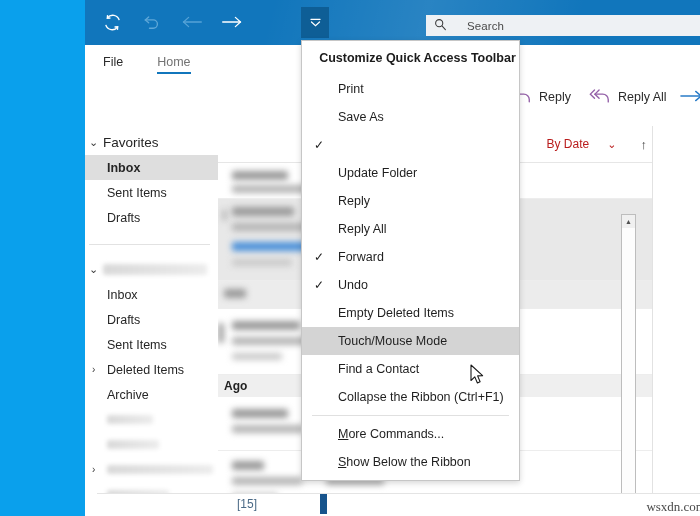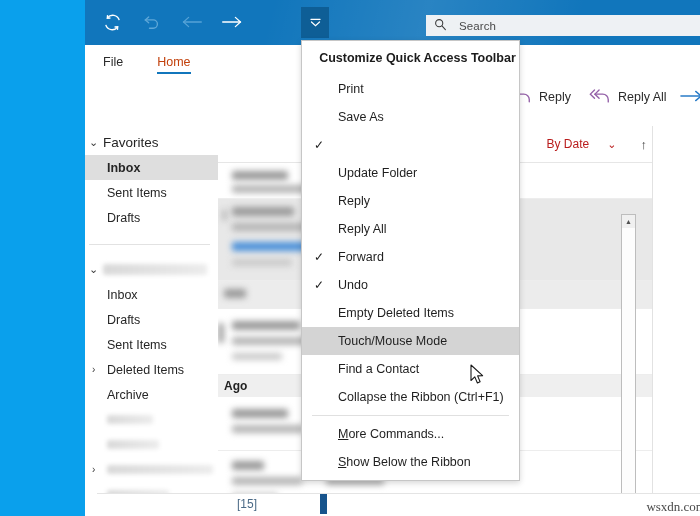--- a/index.html
+++ b/index.html
@@ -62,21 +62,21 @@
     left: 341px; top: 15px;
     width: 300px; height: 21px;
     background: #eef1f4;
     display: flex; align-items: center;
     padding-left: 8px;
     box-sizing: border-box;
   }
   #search-placeholder {
     font-size: 11.5px;
     color: #4a4a4a;
-    margin-left: 12px;
+    margin-left: 20px;
     letter-spacing: .1px;
   }
 
   
   #ribbon {
     position: absolute;
     left: 0; top: 45px;
     width: 693px; height: 81px;
     background: #ffffff;
     border-bottom: 1px solid #e2e2e2;
@@ -90,21 +90,21 @@
   }
   .ribbon-tab {
     position: relative;
     font-size: 12.5px;
     color: #2b2b2b;
     padding: 0 12px;
     height: 33px;
     display: flex; align-items: center;
     white-space: nowrap;
   }
-  .ribbon-tab.active { color: #c2410c; }
+  .ribbon-tab.active { color: #737373; }
   .ribbon-tab.active::after {
     content: "";
     position: absolute;
     left: 12px; right: 12px; bottom: 4px;
     height: 2.5px;
     background: #1176bc;
   }
   #ribbon-commands {
     position: absolute;
     left: 0; top: 33px; height: 48px; width: 615px;

